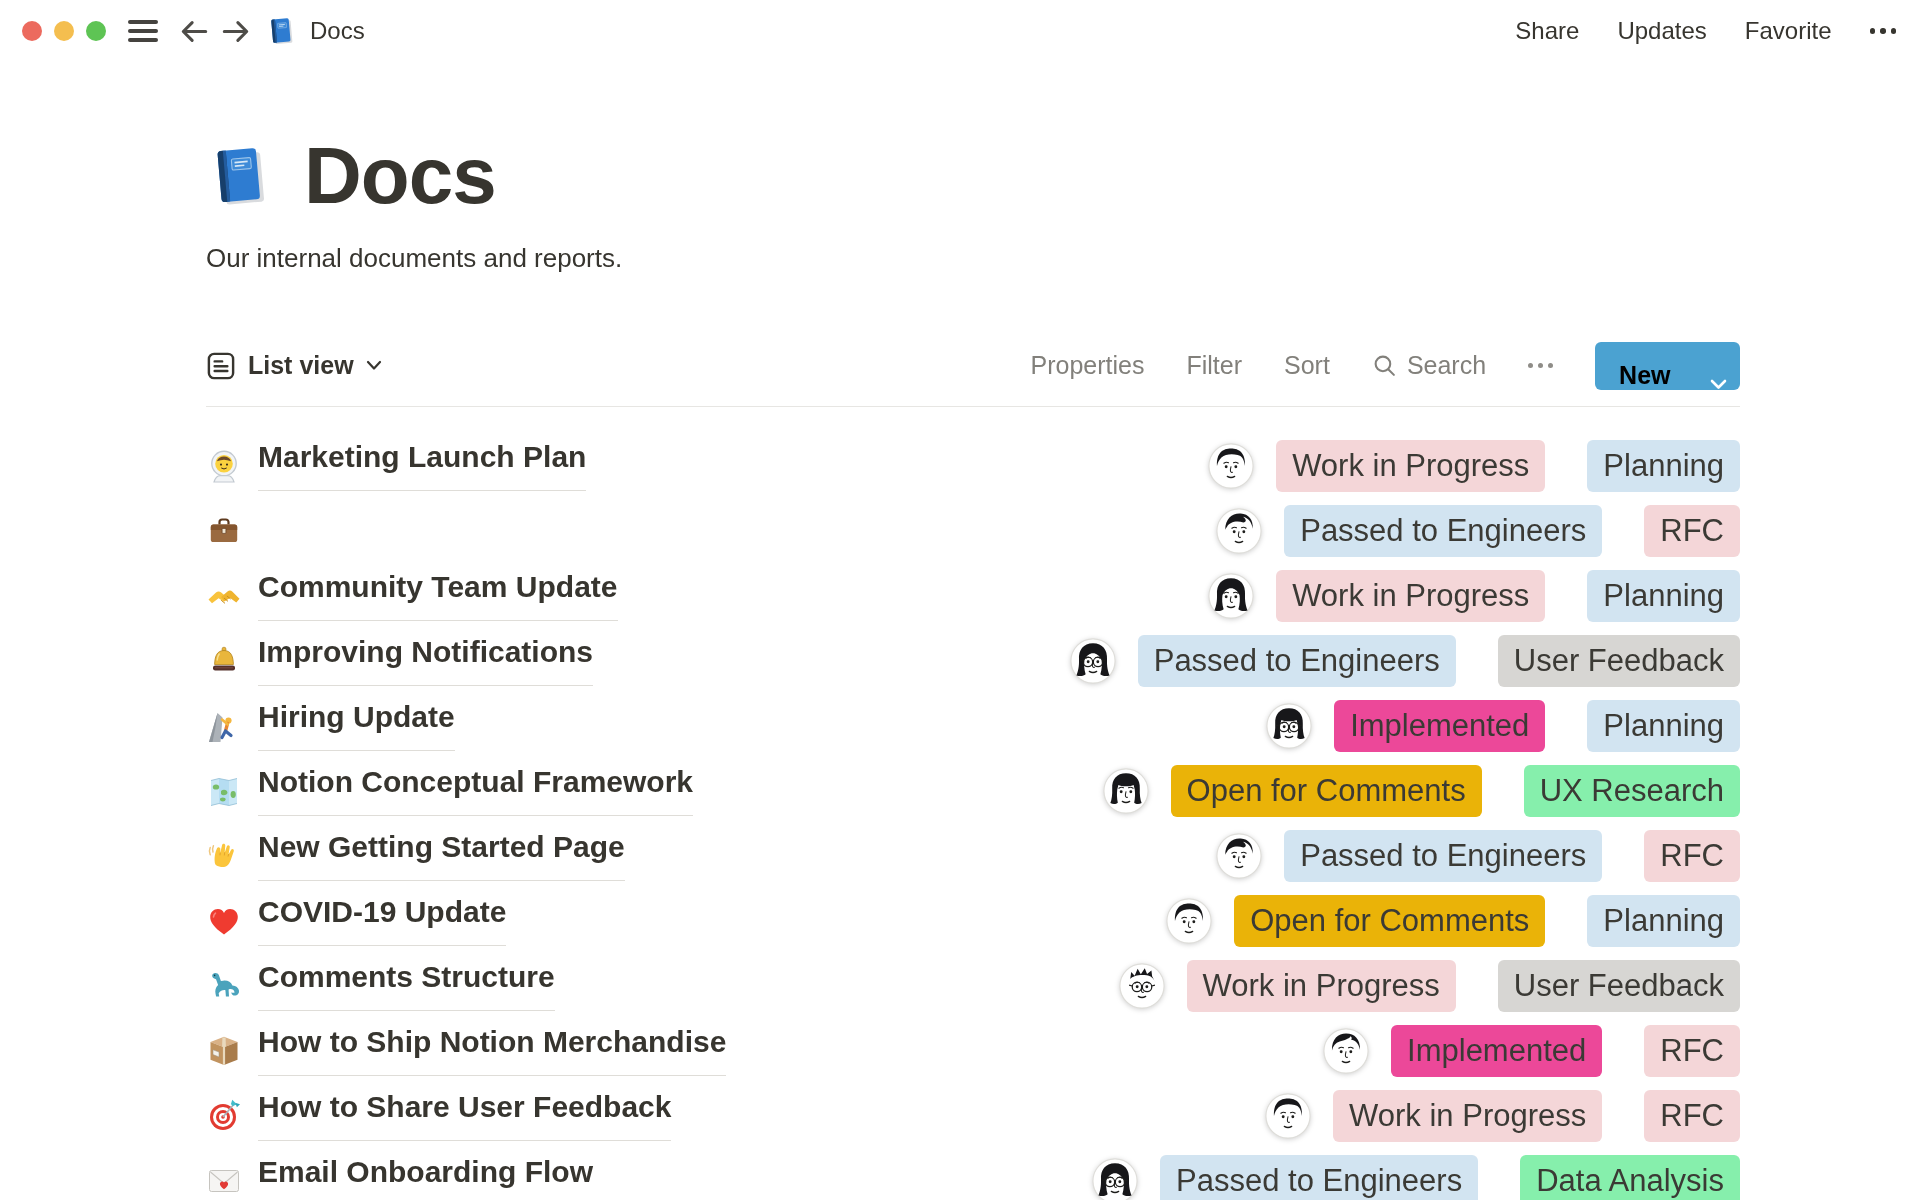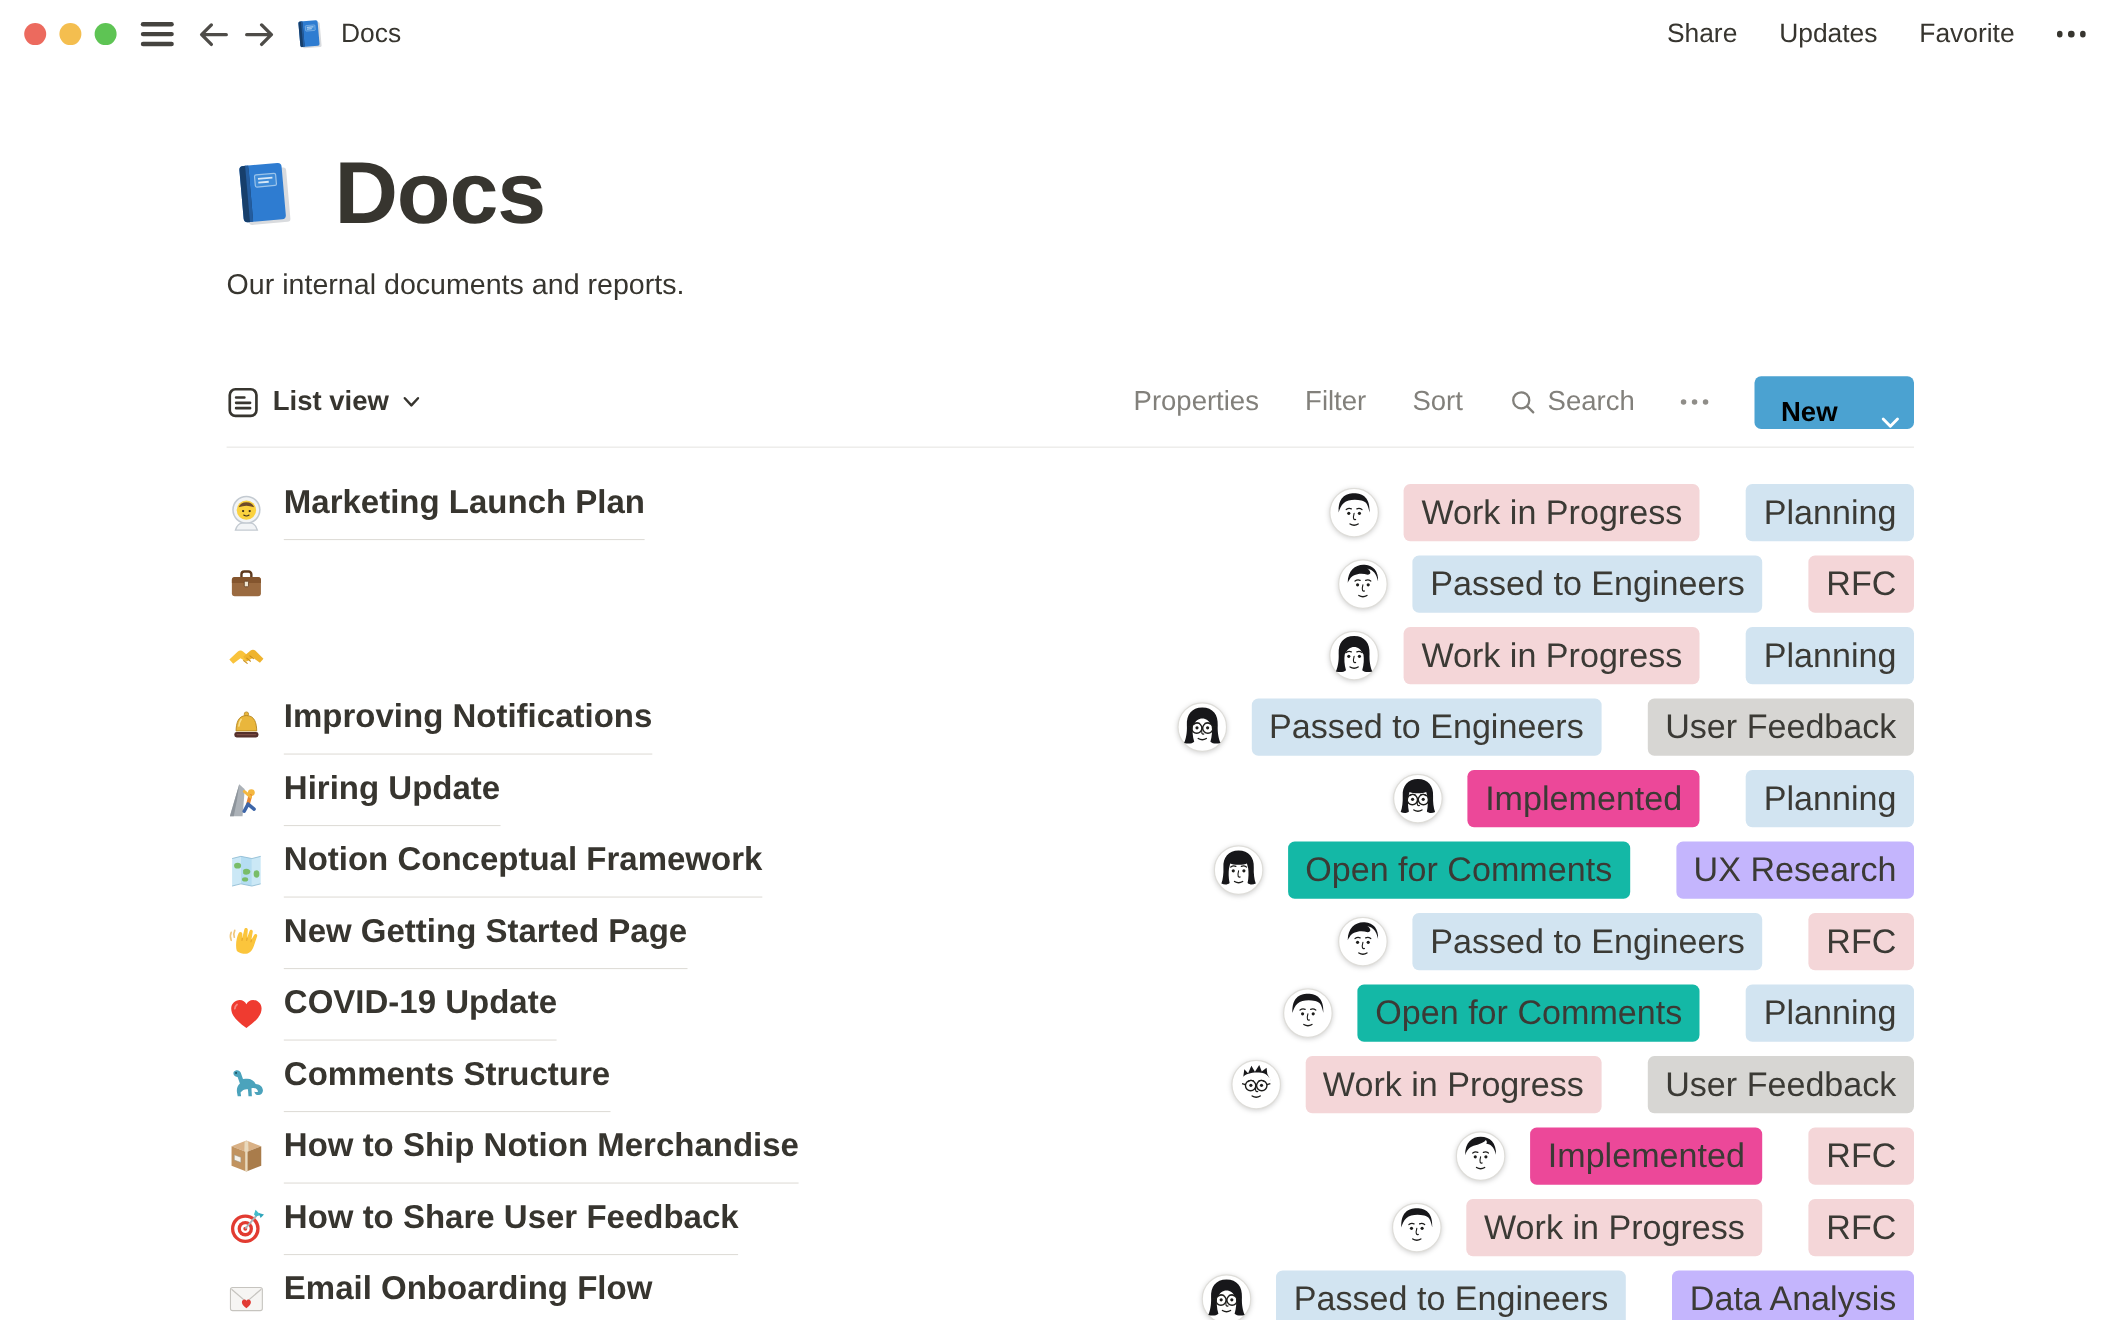--- a/index.html
+++ b/index.html
@@ -49,21 +49,21 @@
   .row{height:65px;display:flex;align-items:center;}
   .row-icon{width:36px;height:36px;flex:none;}
   .row-title{margin-left:16px;font-size:30px;font-weight:600;line-height:1.1;
     border-bottom:1.5px solid #DFDDD8;padding-bottom:17px;cursor:pointer;white-space:nowrap;}
   .row-spacer{flex:1;}
   .avatar{width:46px;height:46px;flex:none;filter:drop-shadow(0 1.5px 2.5px rgba(0,0,0,0.18));}
   .pill{font-size:31px;line-height:1.2;padding:7px 16px 8px;border-radius:6px;white-space:nowrap;color:#3B3A35;cursor:pointer;}
   .pill.status{margin-left:22px;}
   .pill.tag{margin-left:42px;}
   .c-pink{background:#F4D6D8}.c-blue{background:#D2E4F1}.c-green{background:#ec4899}
-  .c-yellow{background:#14b8a6}.c-gray{background:#D7D6D3}.c-purple{background:#c4b5fd}
+  .c-yellow{background:#eab308}.c-gray{background:#D7D6D3}.c-purple{background:#86efac}
   .hidden-defs{position:absolute;width:0;height:0;overflow:hidden;}
 </style>
 </head>
 <body>
 
 <svg class="hidden-defs" aria-hidden="true">
     <defs>
 
   <symbol id="ic-book" viewBox="0 0 36 40">
     <g transform="rotate(-5 18 20)">
@@ -321,20 +321,21 @@
           <use href="#av-man-2"></use>
         </svg>
       <span class="pill status c-blue">Passed to Engineers</span>
       <span class="pill tag c-pink">RFC</span>
     </div>
 
     <div class="row">
       <svg class="row-icon" viewBox="0 0 36 36">
           <use href="#ic-handshake"></use>
         </svg>
+      <span class="row-title">Community Team Update</span>
       <span class="row-spacer"></span>
       <svg class="avatar" viewBox="0 0 40 40">
           <use href="#av-woman-1"></use>
         </svg>
       <span class="pill status c-pink">Work in Progress</span>
       <span class="pill tag c-blue">Planning</span>
     </div>
 
     <div class="row">
       <svg class="row-icon" viewBox="0 0 36 36">

